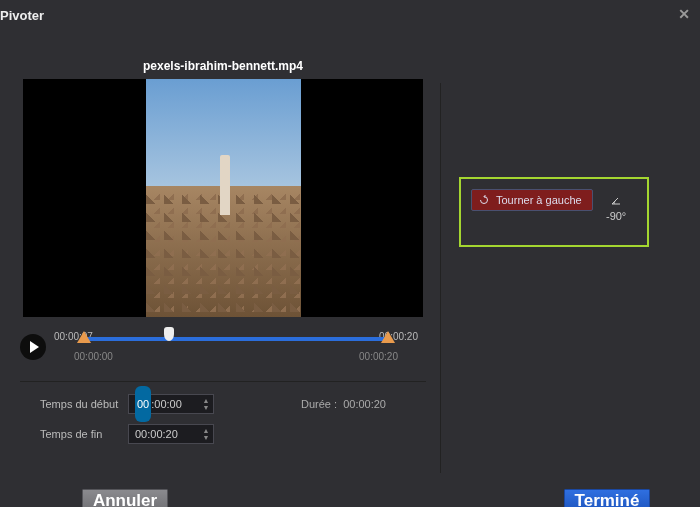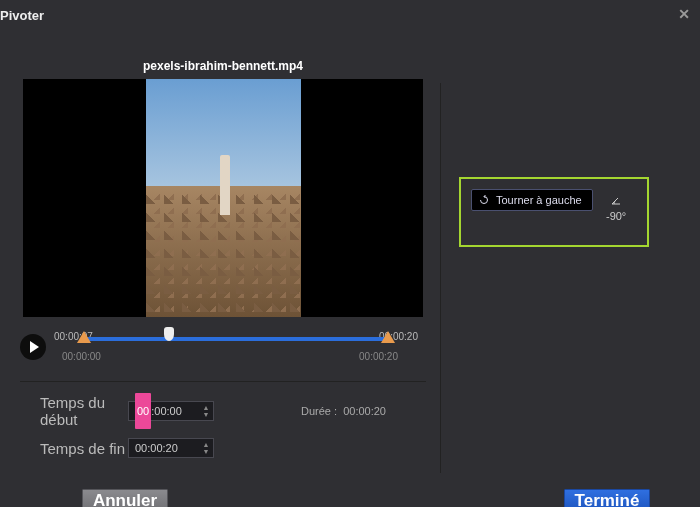--- a/index.html
+++ b/index.html
@@ -117,49 +117,49 @@
   }
   .handle-l { left: 23px; }
   .handle-r { right: 23px; }
   .marker {
     position: absolute; top: 0; left: 110px;
     width: 10px; height: 14px;
     background: #eee;
     border-radius: 3px 3px 50% 50%;
     cursor: pointer;
   }
-  .time-bl { position: absolute; left: 8px; top: 24px; font-size: 10px; color: #888; }
+  .time-bl { position: absolute; left: 20px; top: 24px; font-size: 10px; color: #888; }
   .time-br { position: absolute; right: 20px; top: 24px; font-size: 10px; color: #888; }
   .divline { height: 1px; background: #222; margin: 14px 0 12px; }
   .fields { padding: 0 20px; }
   .row { display: flex; align-items: center; margin-bottom: 10px; }
-  .row label { width: 88px; color: #bbb; font-size: 15px; }
+  .row label { width: 88px; color: #bbb; font-size: 11px; }
   .timebox {
     width: 86px; height: 20px;
     background: #1c1c20;
     border: 1px solid #484850;
     display: flex; align-items: center;
     padding: 0 2px 0 6px;
     font-size: 11px; color: #ccc;
   }
-  .timebox .hl { color: #fff; background: #ec4899; padding: 12px 2px; border-radius: 1px; }
+  .timebox .hl { color: #fff; background: #0369a1; padding: 12px 2px; border-radius: 6px; }
   .spinner { margin-left: auto; display: flex; flex-direction: column; width: 10px; }
   .spinner div { height: 7px; font-size: 7px; line-height: 7px; color: #888; cursor: pointer; text-align: center; }
   .duration { color: #aaa; font-size: 11px; margin-left: auto; margin-right: 20px; }
 
   .highlight-box {
     position: absolute;
     top: 124px; left: 18px;
     width: 190px; height: 70px;
     border: 2px solid #a4d630;
     padding: 10px 10px;
   }
   .rot-btn {
     height: 22px;
-    background: #000000;
+    background: #7f1d1d;
     border: 1px solid #4a5070;
     color: #dde;
     font-size: 11px;
     display: inline-flex; align-items: center;
     padding: 0 10px 0 6px;
     cursor: pointer;
     border-radius: 2px;
     margin-bottom: 6px;
     gap: 6px;
   }

